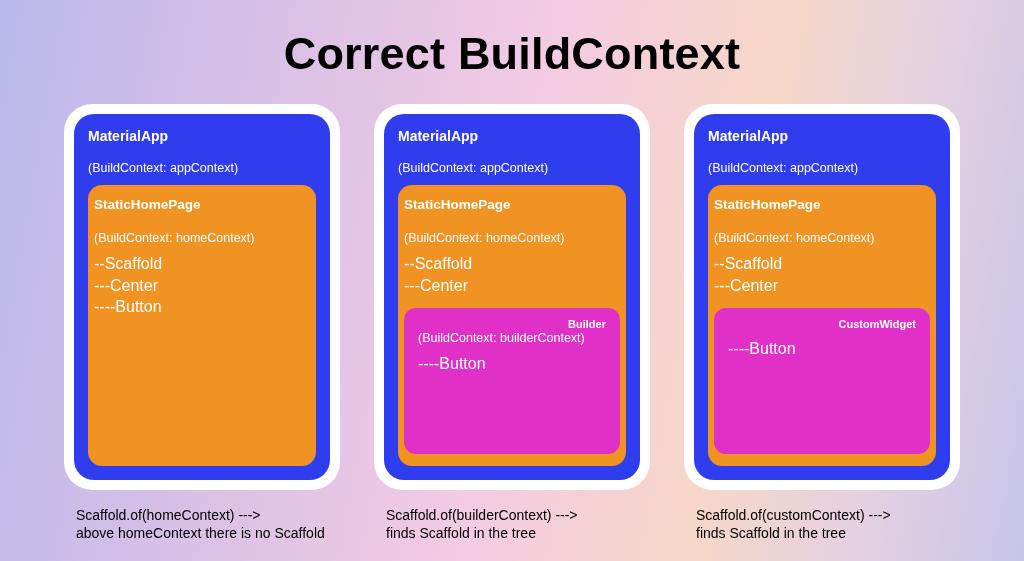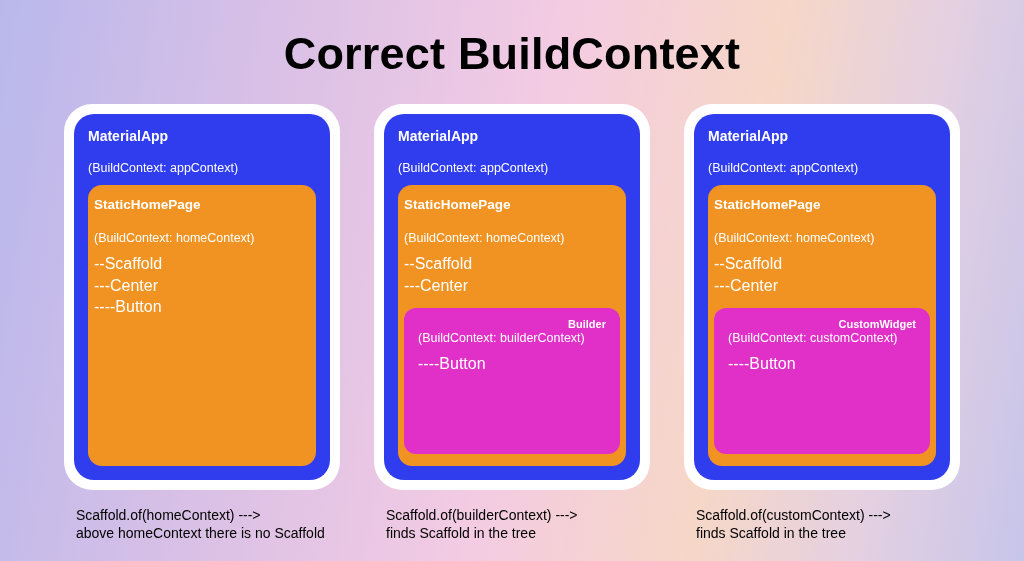--- a/index.html
+++ b/index.html
@@ -140,21 +140,20 @@
         </div>
         <div class="orange">
           <div class="t">StaticHomePage</div>
           <div class="s">(BuildContext: homeContext)</div>
           <div class="lines">
             <div>--Scaffold</div>
             <div>---Center</div>
           </div>
           <div class="magenta">
             <div class="t">CustomWidget</div>
-            <div class="s">(BuildContext: customContext)</div>
             <div class="lines">
               <div>----Button</div>
             </div>
           </div>
         </div>
       </div>
     </div>
     <div class="caption" style="white-space:pre-line">Scaffold.of(customContext) ---&gt;
 finds Scaffold in the tree</div>
   </div>

